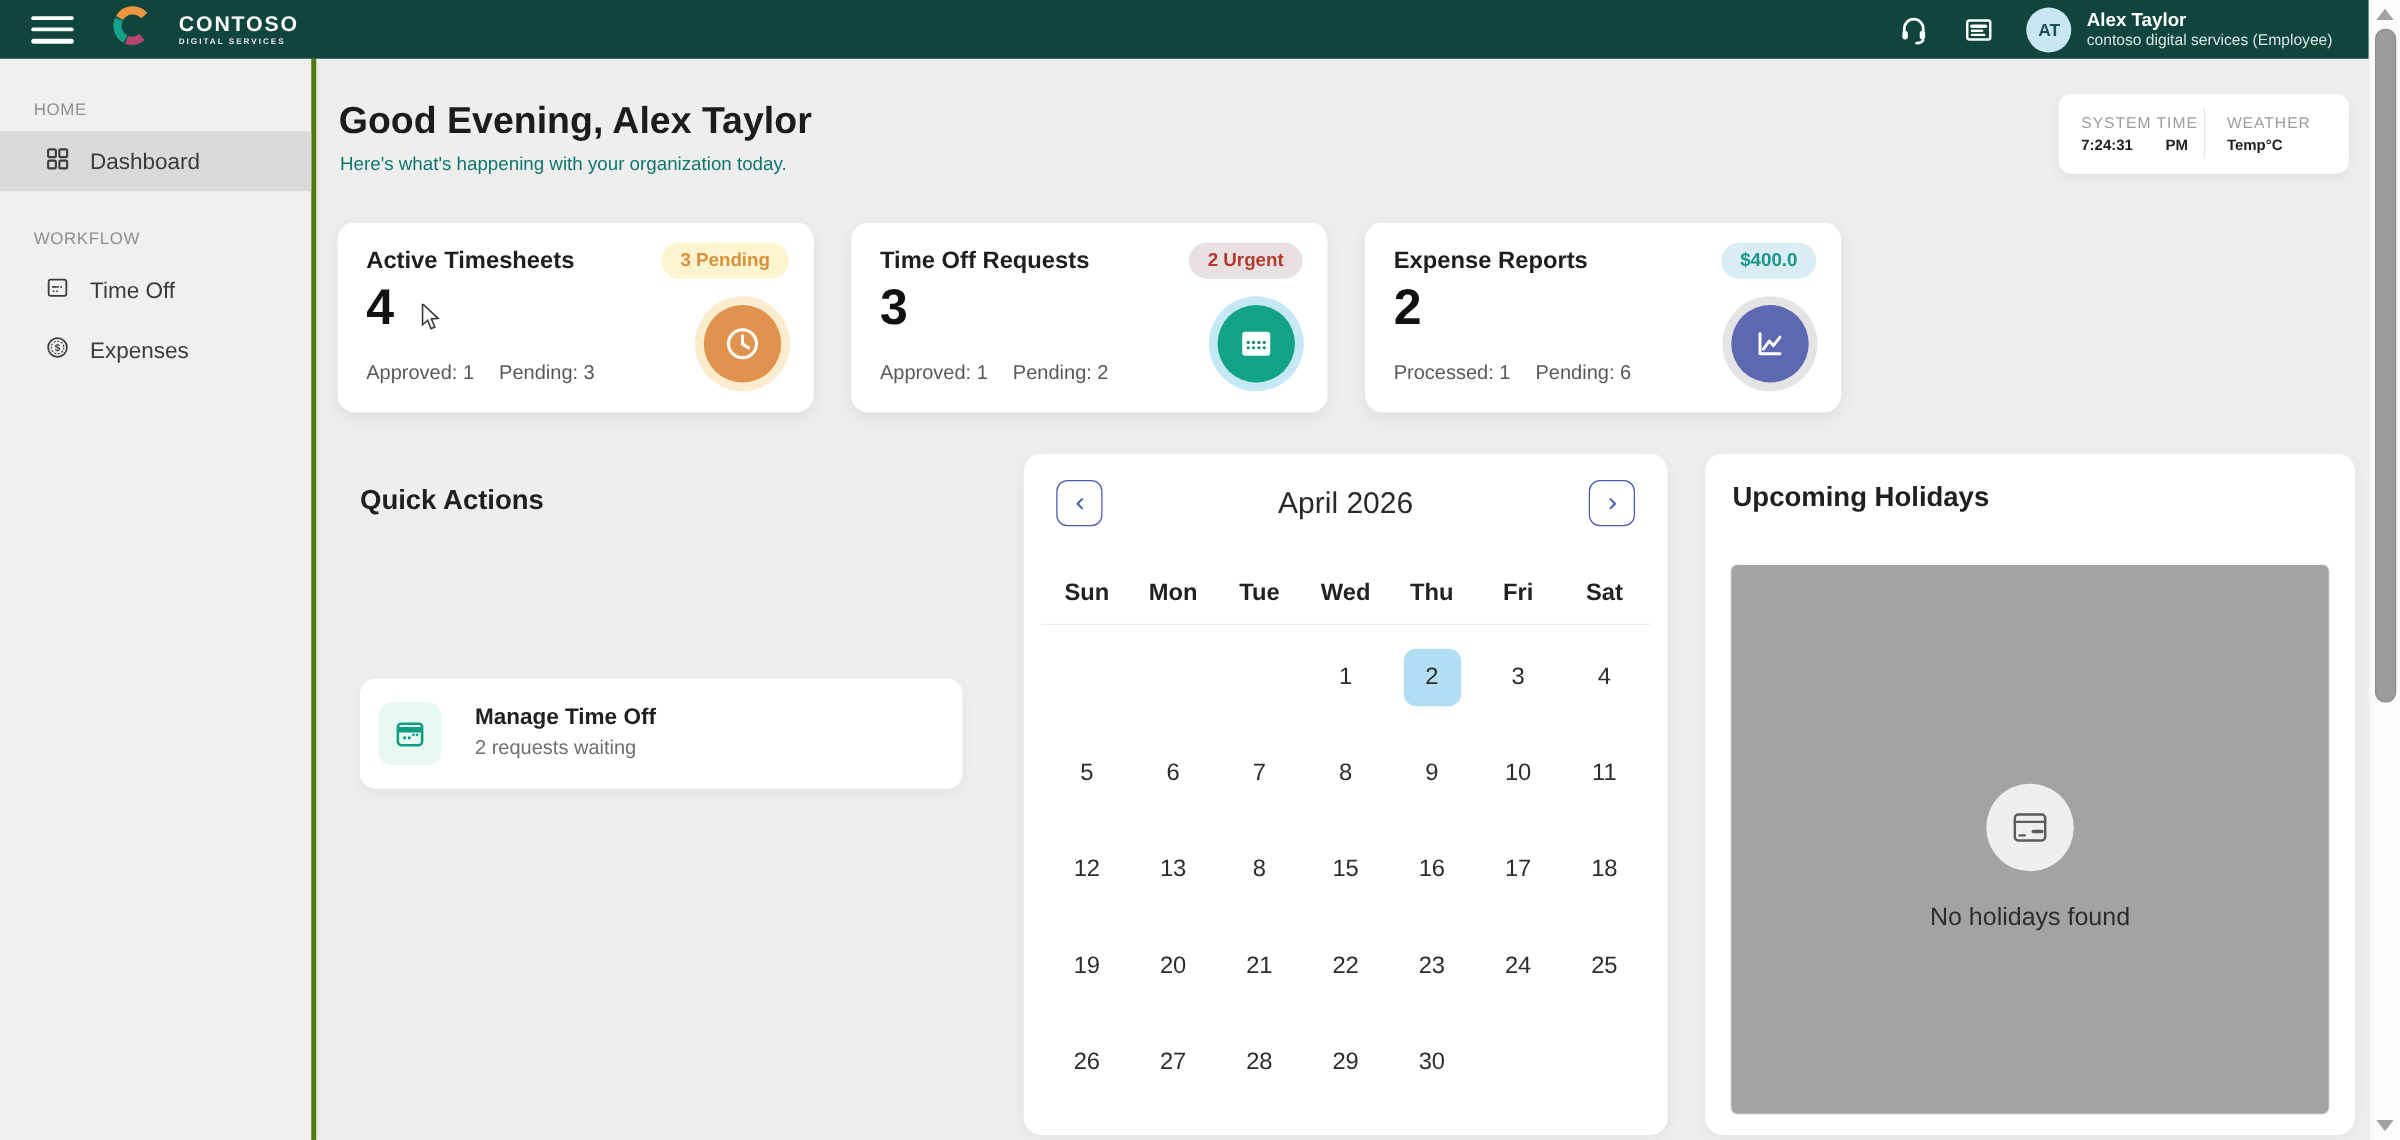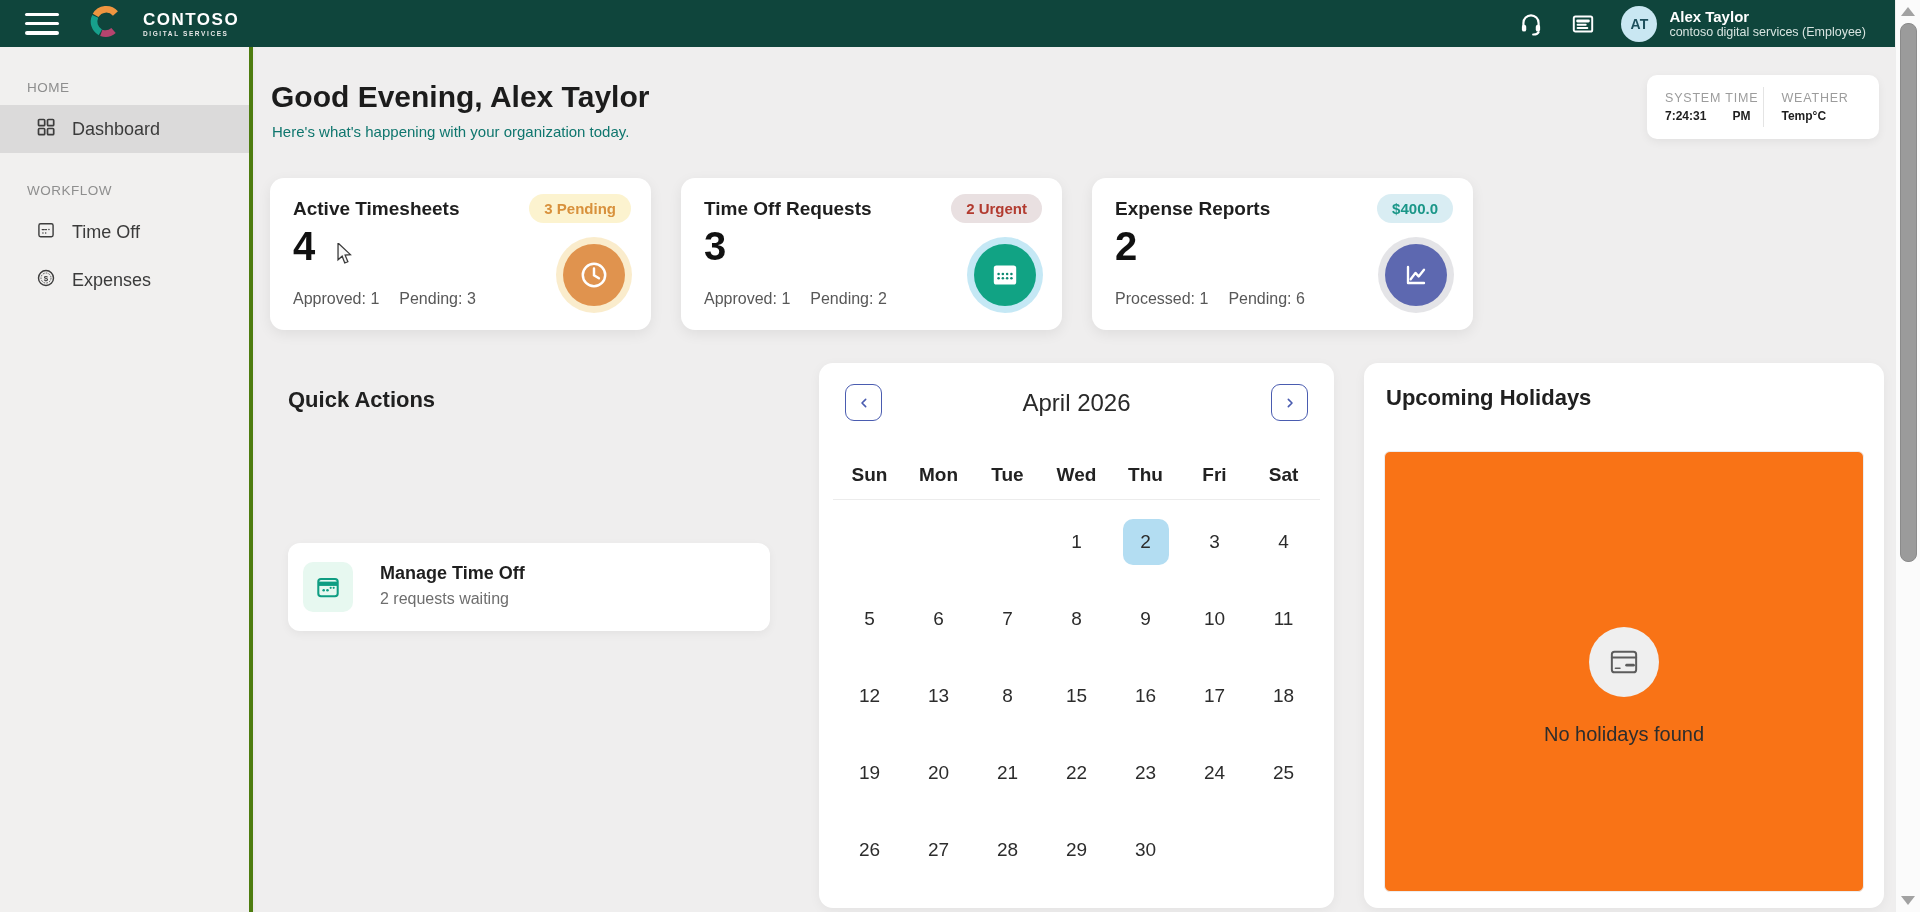--- a/index.html
+++ b/index.html
@@ -60,21 +60,21 @@
   .cal-nav.prev{left:26px}.cal-nav.next{right:26px}
   .cal-title{position:absolute;top:26px;left:0;right:0;text-align:center;font-size:24px;font-weight:500;color:#2a2a2a}
   .cal-head{position:absolute;top:95px;left:16px;right:16px;display:grid;grid-template-columns:repeat(7,1fr);height:34px}
   .cal-dayname{display:flex;align-items:center;justify-content:center;font-size:19px;font-weight:700;color:#222}
   .cal-sep{position:absolute;top:136px;left:14px;right:14px;height:1px;background:#ececec}
   .cal-grid{position:absolute;top:140px;left:16px;right:16px;display:grid;grid-template-columns:repeat(7,1fr);grid-auto-rows:77px;place-items:center}
   .cal-cell{width:46px;height:46px;border-radius:10px;display:flex;align-items:center;justify-content:center;font-size:19px;color:#2c2c2c}
   
   .hol-card{position:absolute;left:1115px;top:316px;width:520px;height:545px;background:#fff;border-radius:14px;box-shadow:0 3px 12px rgba(0,0,0,.05)}
   .hol-title{position:absolute;left:22px;top:22px;font-size:22px;font-weight:700;color:#202020}
-  .hol-empty{position:absolute;left:20px;right:20px;top:88px;bottom:16px;background:#f97316;border:1px solid #ededed;border-radius:6px}
+  .hol-empty{position:absolute;left:20px;right:20px;top:88px;bottom:16px;background:#a3a3a3;border:1px solid #ededed;border-radius:6px}
   .hol-empty-inner{position:absolute;left:0;right:0;top:175px;display:flex;flex-direction:column;align-items:center}
   .hol-icon-circle{width:70px;height:70px;border-radius:50%;background:#efefef;display:flex;align-items:center;justify-content:center}
   .hol-empty-text{margin-top:26px;font-size:20px;color:#2d2d2d}
   
   .scrollbar{position:absolute;top:0;right:0;width:24px;height:912px;background:#fbfbfb;border-left:1px solid #eee;z-index:40}
   .sb-up{position:absolute;top:7px;left:5px;width:0;height:0;border-left:7px solid transparent;border-right:7px solid transparent;border-bottom:9px solid #a2a2a2}
   .sb-down{position:absolute;bottom:7px;left:5px;width:0;height:0;border-left:7px solid transparent;border-right:7px solid transparent;border-top:9px solid #a2a2a2}
   .sb-thumb{position:absolute;top:23px;left:4px;width:15px;height:537px;background:#9b9b9b;border:1px solid #8b8b8b;border-radius:8px}
   
   .cursor{position:absolute;left:336px;top:243px;z-index:50;pointer-events:none}

